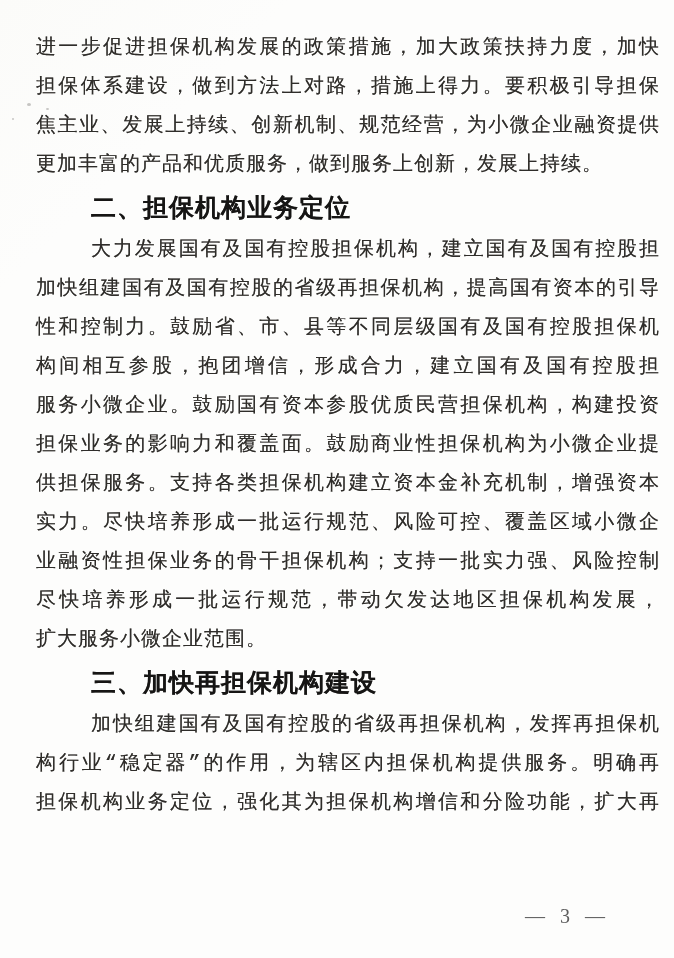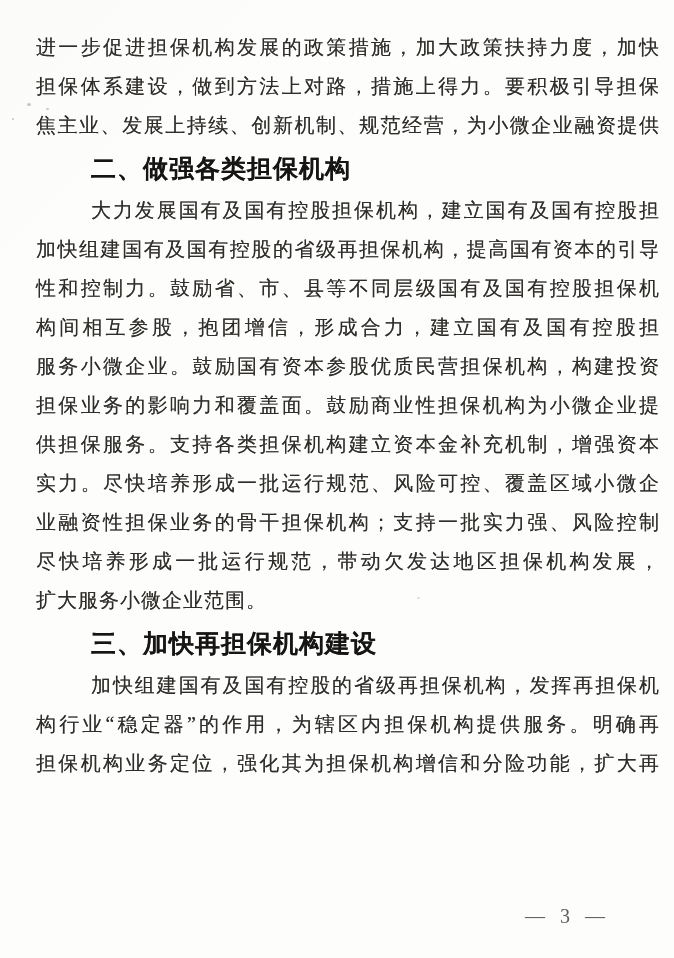--- a/index.html
+++ b/index.html
@@ -18,21 +18,21 @@
   .doc-body {
     position: absolute;
     left: 36px;
     top: 28px;
     width: 624px;
     font-size: 20px;
     letter-spacing: 1px;
     color: #2f2d2a;
     text-shadow: 0 0 0.5px rgba(40,38,35,0.6);
   }
-  .line { height: 39px; line-height: 39px; }
+  .line { height: 39px; line-height: 39px; font-family: Liberation Mono, monospace; }
   .ln-full, .ln-indent {
     text-align: justify;
     text-align-last: justify;
     text-justify: inter-character;
   }
   .ln-indent { padding-left: 55px; }
   .ln-last { text-align: left; }
   .ln-heading {
     height: 46px;
     line-height: 46px;
@@ -69,21 +69,22 @@
 <div class="page">
   <div class="speck s1"></div>
   <div class="speck s2"></div>
   <div class="speck s3"></div>
   <div class="speck s4"></div>
 
   <div class="doc-body" id="doc-body">
       <div class="line ln-full">进一步促进担保机构发展的政策措施，加大政策扶持力度，加快</div>
       <div class="line ln-full">担保体系建设，做到方法上对路，措施上得力。要积极引导担保</div>
       <div class="line ln-full">焦主业、发展上持续、创新机制、规范经营，为小微企业融资提供</div>
-      <div class="line ln-heading">二、做强各类担保机构</div>
+      <div class="line ln-last">更加丰富的产品和优质服务，做到服务上创新，发展上持续。</div>
+      <div class="line ln-heading">二、担保机构业务定位</div>
       <div class="line ln-indent">大力发展国有及国有控股担保机构，建立国有及国有控股担</div>
       <div class="line ln-full">加快组建国有及国有控股的省级再担保机构，提高国有资本的引导</div>
       <div class="line ln-full">性和控制力。鼓励省、市、县等不同层级国有及国有控股担保机</div>
       <div class="line ln-full">构间相互参股，抱团增信，形成合力，建立国有及国有控股担</div>
       <div class="line ln-full">服务小微企业。鼓励国有资本参股优质民营担保机构，构建投资</div>
       <div class="line ln-full">担保业务的影响力和覆盖面。鼓励商业性担保机构为小微企业提</div>
       <div class="line ln-full">供担保服务。支持各类担保机构建立资本金补充机制，增强资本</div>
       <div class="line ln-full">实力。尽快培养形成一批运行规范、风险可控、覆盖区域小微企</div>
       <div class="line ln-full">业融资性担保业务的骨干担保机构；支持一批实力强、风险控制</div>
       <div class="line ln-full">尽快培养形成一批运行规范，带动欠发达地区担保机构发展，</div>

